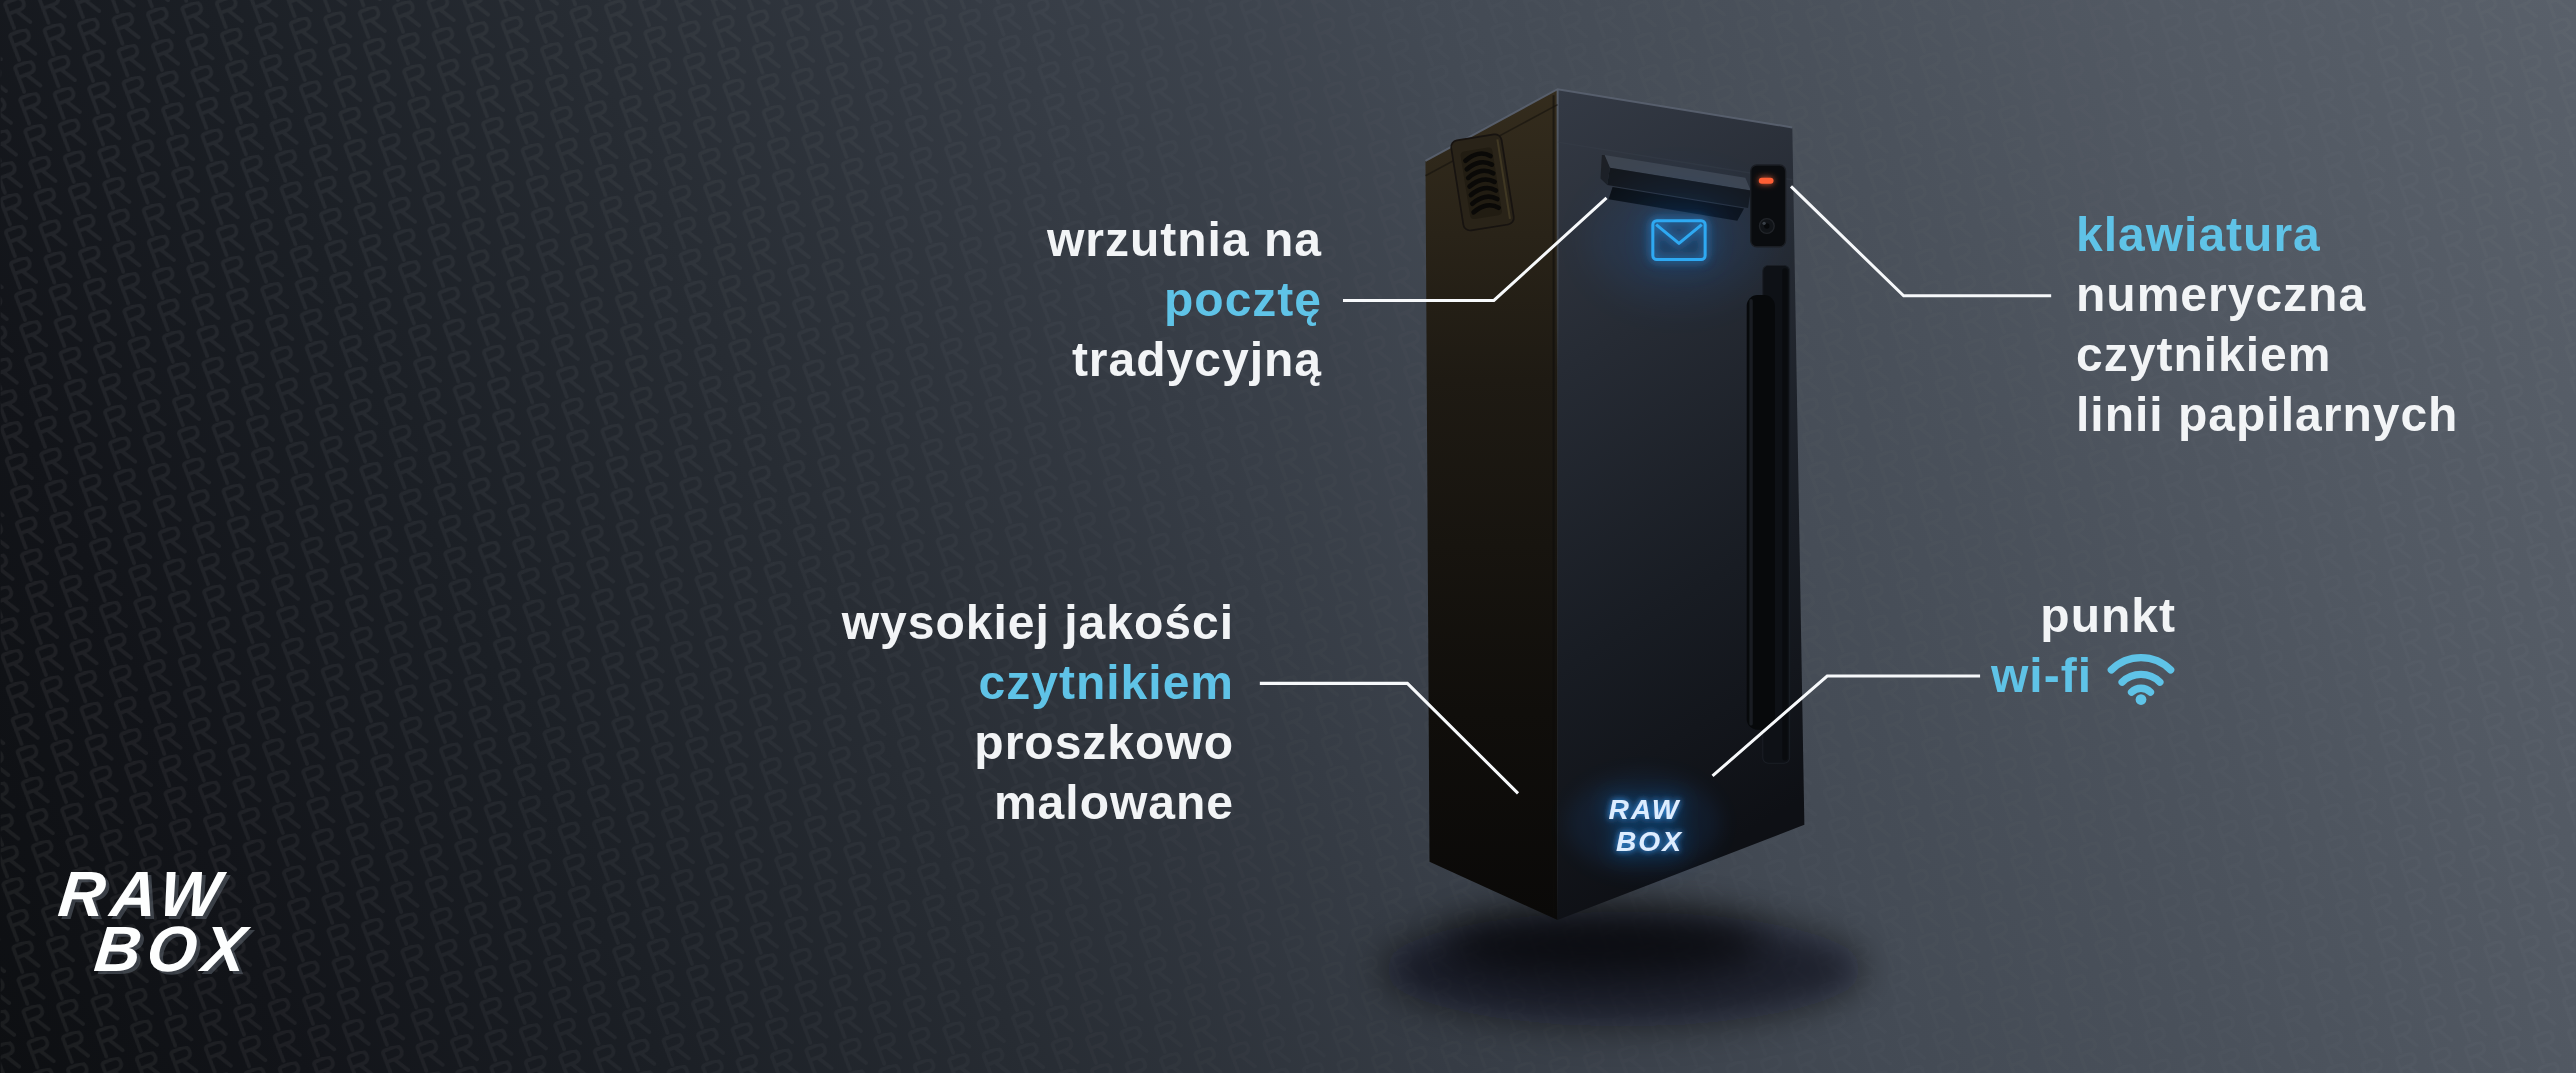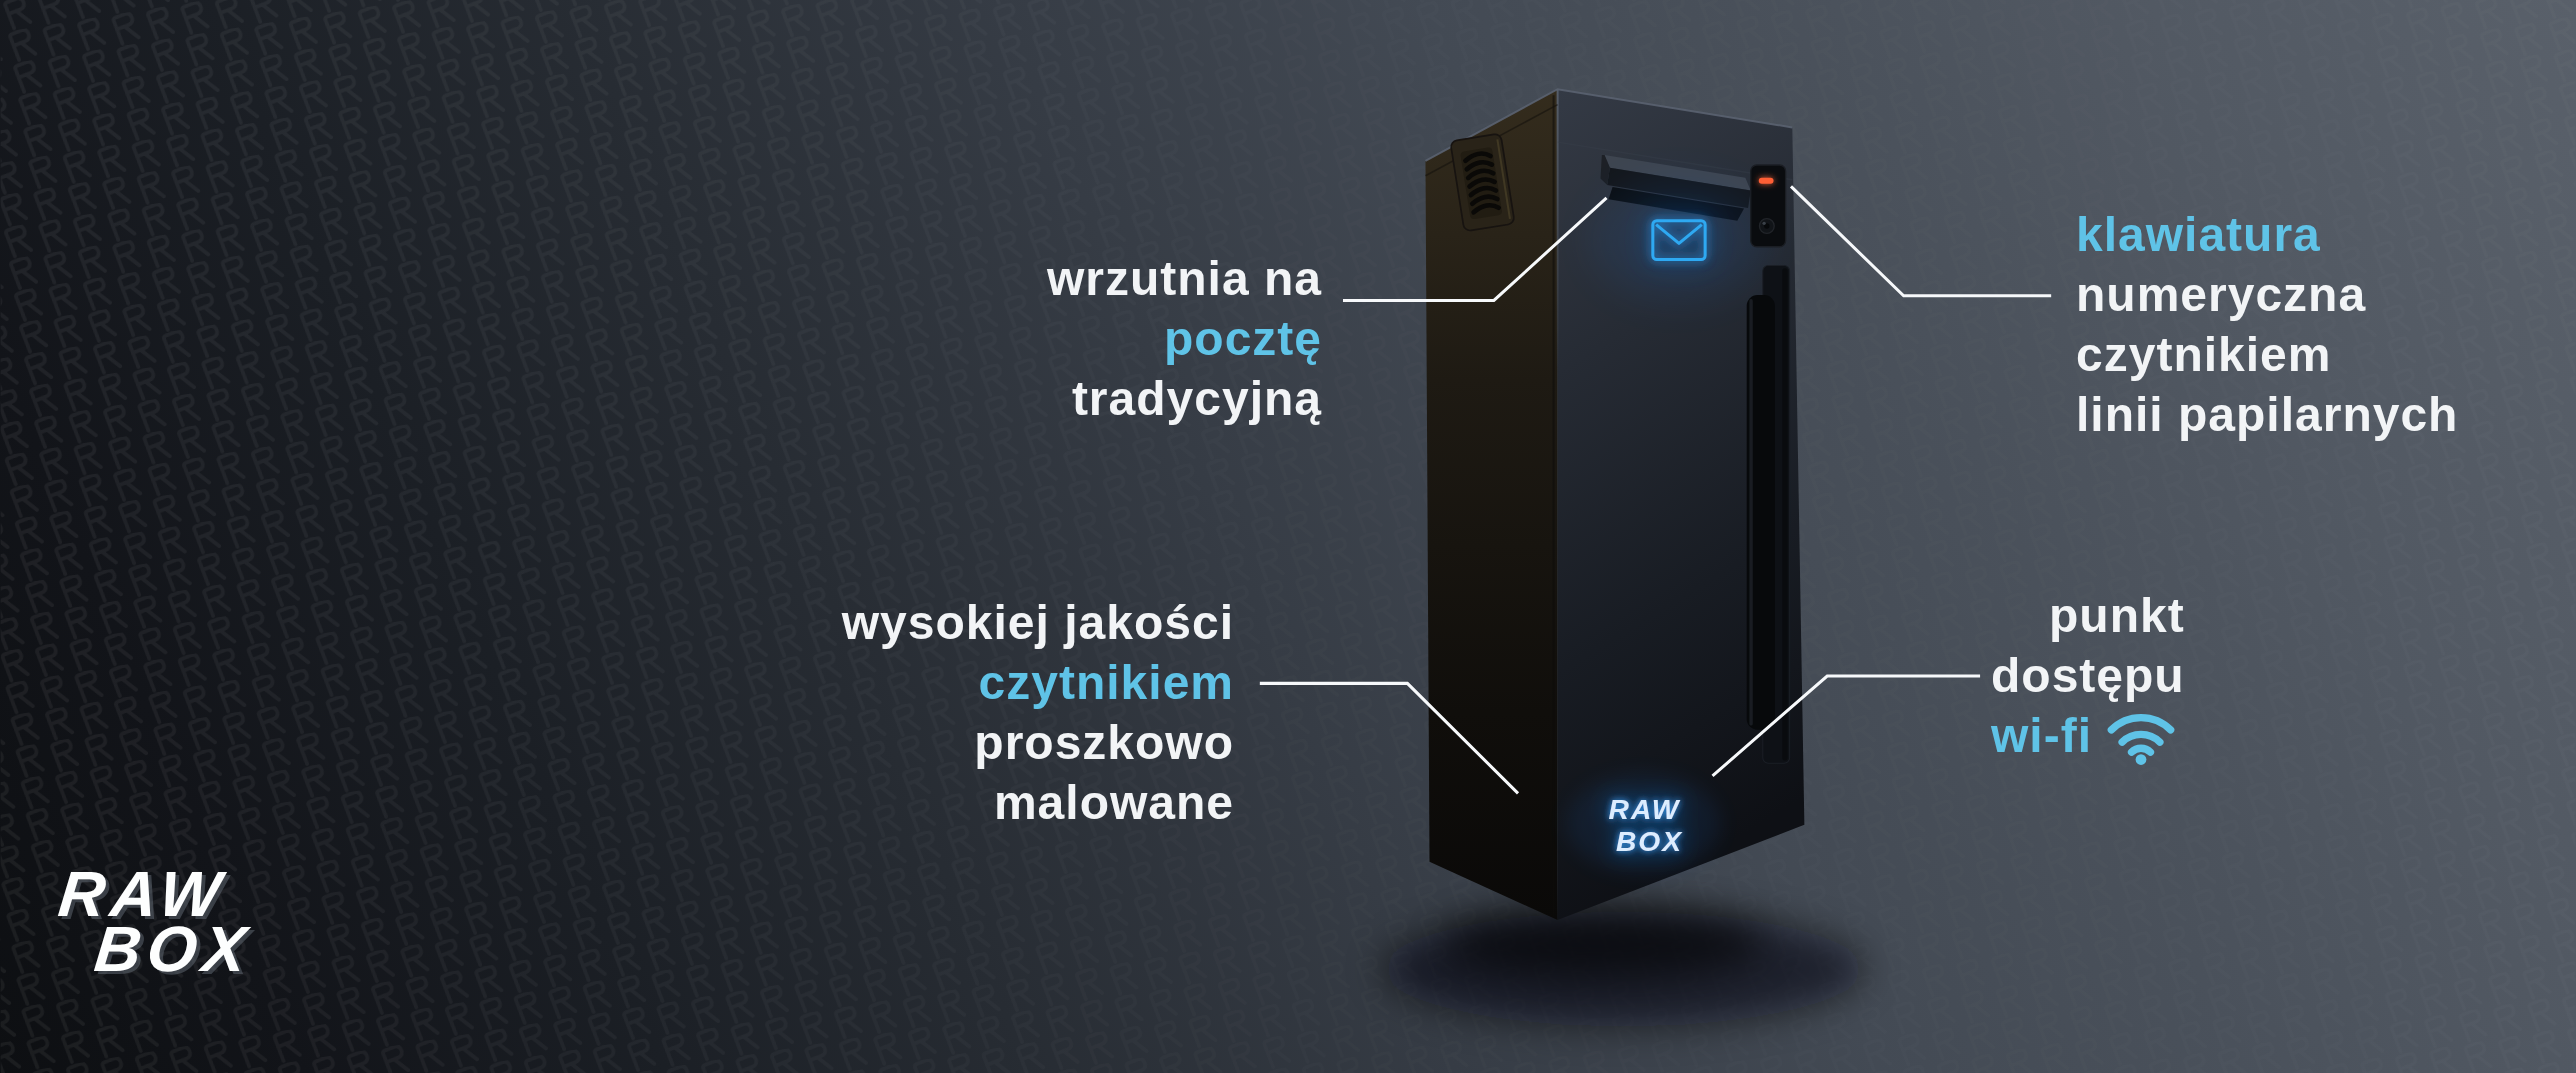--- a/index.html
+++ b/index.html
@@ -157,21 +157,21 @@
     </g>
 
     <g fill="none" stroke="#f7f9fb" stroke-width="4.5" stroke-linejoin="miter">
       <path d="M2002,448 H2227 L2395,295"></path>
       <path d="M2670,278 L2838,441 H3058"></path>
       <path d="M1878,1019 H2098 L2263,1183"></path>
       <path d="M2952,1008 H2724 L2553,1157"></path>
     </g>
   </svg>
 
-  <div class="label right" style="right:1254px;top:210px;margin-top:39px;">
+  <div class="label right" style="right:1254px;top:210px;">
     <div>wrzutnia na</div>
     <div class="accent">pocztę</div>
     <div>tradycyjną</div>
   </div>
 
   <div class="label" style="left:2076px;top:205px;">
     <div class="accent">klawiatura</div>
     <div>numeryczna</div>
     <div>czytnikiem</div>
     <div>linii papilarnych</div>
@@ -179,21 +179,20 @@
 
   <div class="label right" style="right:1342px;top:593px;">
     <div>wysokiej jakości</div>
     <div class="accent">czytnikiem</div>
     <div>proszkowo</div>
     <div>malowane</div>
   </div>
 
   <div class="label" style="left:1991px;top:586px;text-align:right;">
     <div>punkt</div>
-    <div>dostępu</div>
     <div class="wifi-line">
       <span class="accent">wi-fi</span>
       <svg width="70" height="58" viewBox="0 0 104 86">
         <g fill="none" stroke="#5fc3e7" stroke-width="11" stroke-linecap="round">
           <path d="M8,34 A62,62 0 0 1 96,34"></path>
           <path d="M24,52 A40,40 0 0 1 80,52"></path>
           <path d="M38,67 A20,20 0 0 1 66,67"></path>
         </g>
         <circle cx="52" cy="78" r="8" fill="#5fc3e7"></circle>
       </svg>

